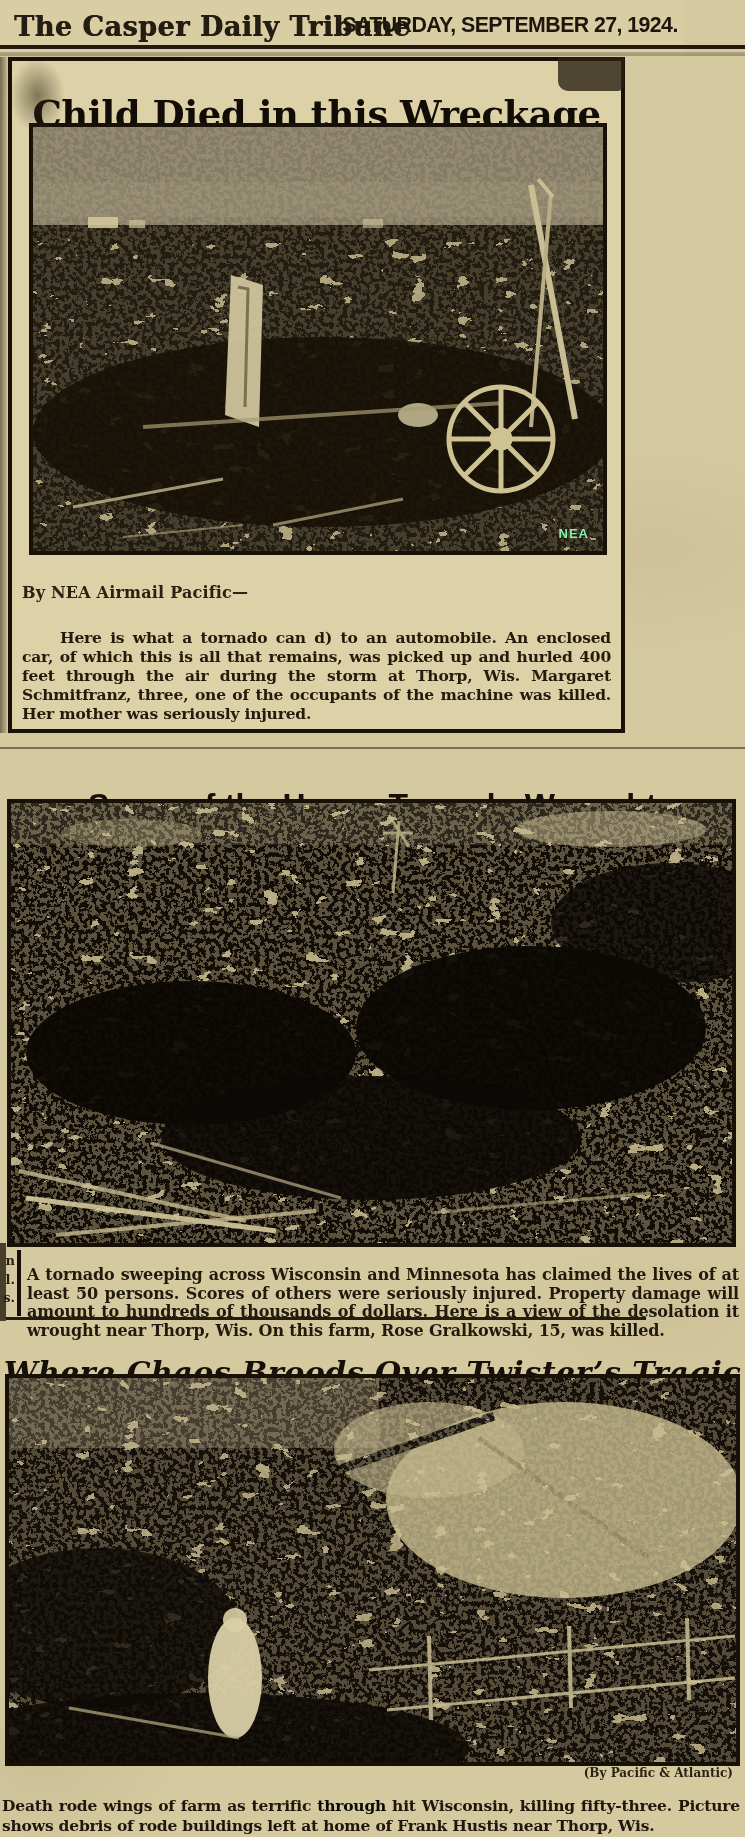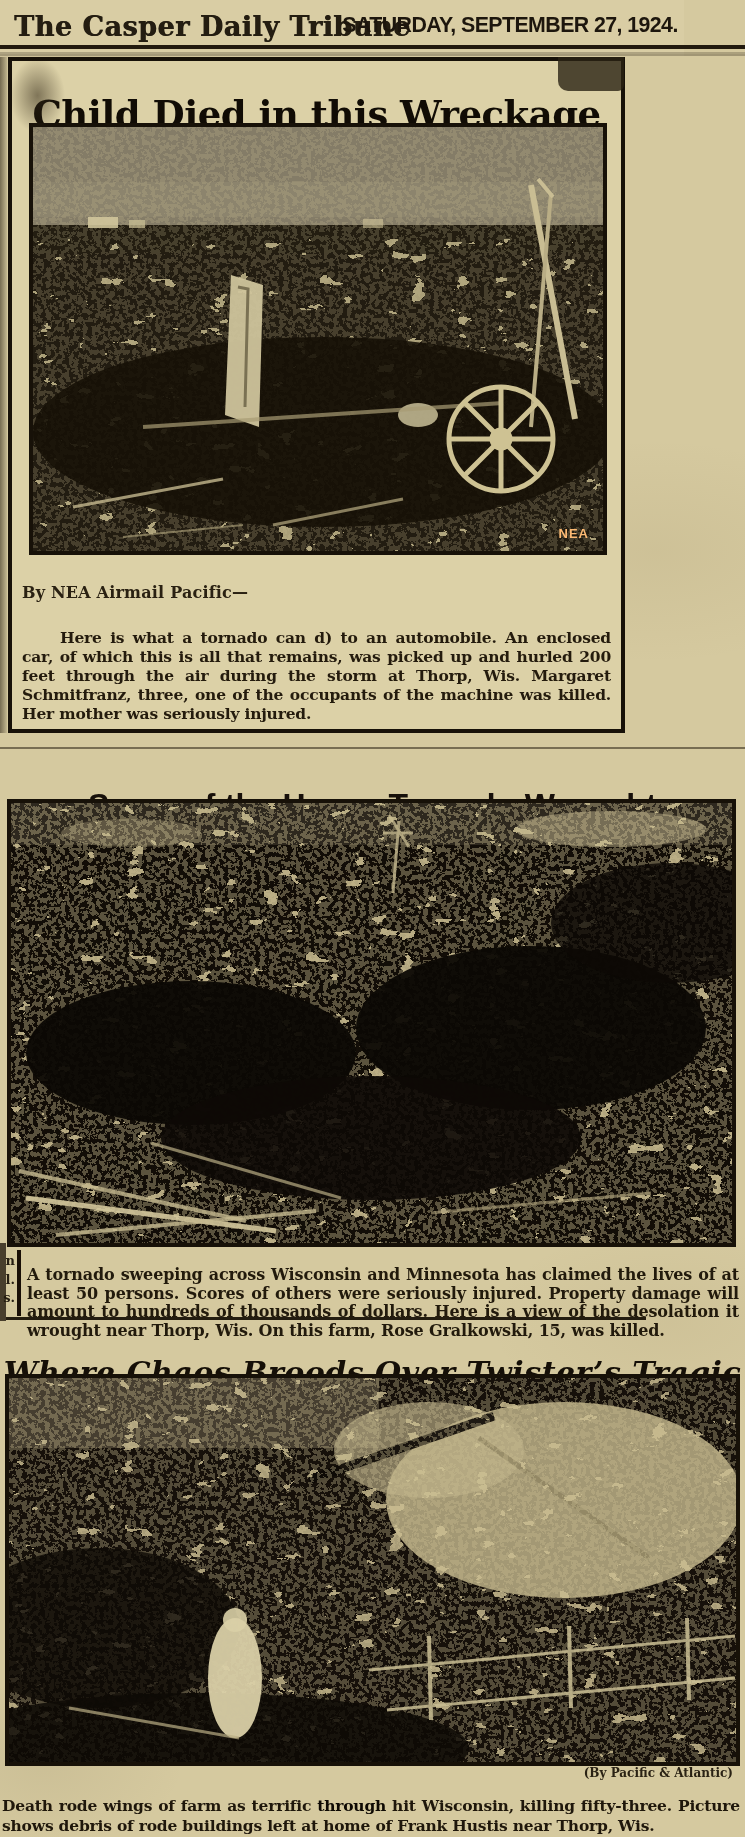--- a/index.html
+++ b/index.html
@@ -29,21 +29,21 @@
 
   
   .sec1{position:absolute;left:8px;top:57px;width:609px;height:668px;
     border:4px solid #171108;background:#dcd1a7;}
   .sec1 .headline{position:absolute;left:0;top:6px;width:100%;text-align:center;
     font-weight:bold;font-size:37px;color:#110c05;letter-spacing:-.5px;}
   .photo-frame{position:absolute;border:4px solid #171108;background:#1a1409;overflow:hidden;}
   .pf1{left:17px;top:62px;width:570px;height:424px;}
   .pf1 svg,.pf2 svg,.pf3 svg{display:block;width:100%;height:100%;}
   .watermark{position:absolute;right:14px;bottom:10px;font-weight:bold;font-size:13px;
-    color:#fdba74;letter-spacing:1px;font-family:"Liberation Sans",sans-serif;}
+    color:#86efac;letter-spacing:1px;font-family:"Liberation Sans",sans-serif;}
   .sec1 .credit{position:absolute;left:10px;top:522px;font-weight:bold;font-size:16px;
     color:#2a2112;letter-spacing:.2px;}
   .sec1 .caption{position:absolute;left:10px;right:10px;top:551px;
     font-weight:bold;font-size:15.5px;line-height:19px;text-align:justify;
     text-indent:38px;color:#241b0d;letter-spacing:-.2px;}
 
   
   .smudge{position:absolute;pointer-events:none;}
   .smudge-a{left:10px;top:58px;width:55px;height:75px;
     background:radial-gradient(closest-side, rgba(52,42,24,.55), transparent);}
@@ -160,21 +160,21 @@
         </g>
 
         <path d="M40,380 L190,352" stroke="#c4b88e" stroke-width="3" opacity="0.8"></path>
         <path d="M240,398 L370,372" stroke="#b8ac82" stroke-width="3" opacity="0.7"></path>
         <path d="M90,410 L210,398" stroke="#b8ac82" stroke-width="2" opacity="0.6"></path>
       </svg>
       <span class="watermark">NEA</span>
     </div>
 
     <div class="credit">By NEA Airmail Pacific—</div>
-    <p class="caption">Here is what a tornado can d) to an automobile. An enclosed car, of which this is all that remains, was picked up and hurled 200 feet through the air during the storm at Thorp, Wis. Margaret Schmitfranz, three, one of the occupants of the machine was killed. Her mother was seriously injured.</p>
+    <p class="caption">Here is what a tornado can d) to an automobile. An enclosed car, of which this is all that remains, was picked up and hurled 400 feet through the air during the storm at Thorp, Wis. Margaret Schmitfranz, three, one of the occupants of the machine was killed. Her mother was seriously injured.</p>
   </article>
 
   <div class="smudge smudge-a"></div>
   <div class="smudge smudge-b"></div>
   <div class="smudge edge-strip"></div>
 
   <div class="sec2-toprule"></div>
   <h2 class="sec2-headline">Some of the Havoc Tornado Wrought</h2>
 
   <div class="photo-frame pf2" style="position:absolute;">

